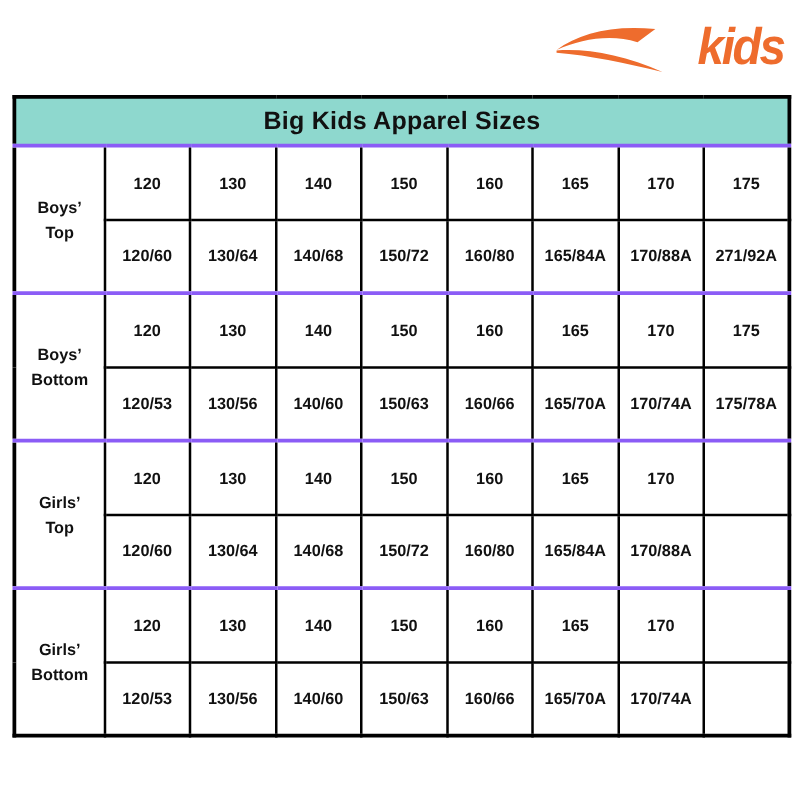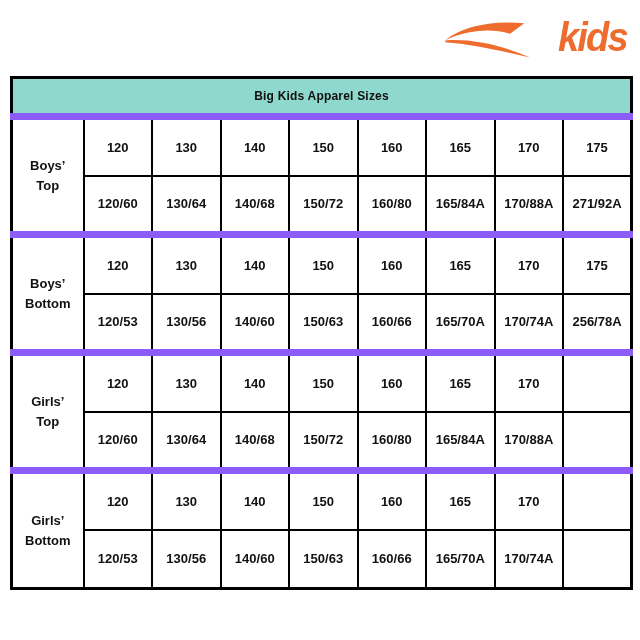--- a/index.html
+++ b/index.html
@@ -45,35 +45,35 @@
   .size-table th, .size-table td {
     border: 2px solid #000;
     text-align: center;
     vertical-align: middle;
     color: #111;
     padding: 0;
   }
   .title-cell {
     background: #8ED8CE;
     height: 39px;
-    font-size: 12px;
+    font-size: 20px;
     font-weight: bold;
     letter-spacing: 0.2px;
   }
   .size-table td {
     height: 59px;
     font-weight: bold;
     font-size: 13px;
   }
   .group-label {
     white-space: pre-line;
     font-size: 13.5px;
     line-height: 1.5;
   }
-  .sec-start td { border-top: 7px solid #8b5cf6; text-align: center; }
+  .sec-start td { border-top: 3px solid #8b5cf6; text-align: center; }
 </style>
 </head>
 <body>
 
 <div class="logo">
   <svg class="logo-swoosh" viewBox="0 0 96 42" xmlns="http://www.w3.org/2000/svg" aria-hidden="true">
     <path d="M1,23 C20,9 48,2 84,5.5 L69,16.5 C46,9.5 22,14 1,23 Z" fill="#EE6C2D"></path>
     <path d="M1,23.5 C27,21.5 58,27.5 90,41.5 C60,34.5 28,27.5 1,25.5 Z" fill="#EE6C2D"></path>
   </svg>
   <span class="logo-text">kids</span>
@@ -132,21 +132,21 @@
     <td>175</td>
   </tr>
   <tr>
     <td>120/53</td>
     <td>130/56</td>
     <td>140/60</td>
     <td>150/63</td>
     <td>160/66</td>
     <td>165/70A</td>
     <td>170/74A</td>
-    <td>256/78A</td>
+    <td>175/78A</td>
   </tr>
 
   <tr class="sec-start">
     <td class="group-label" rowspan="2">Girls’
 Top</td>
     <td>120</td>
     <td>130</td>
     <td>140</td>
     <td>150</td>
     <td>160</td>

